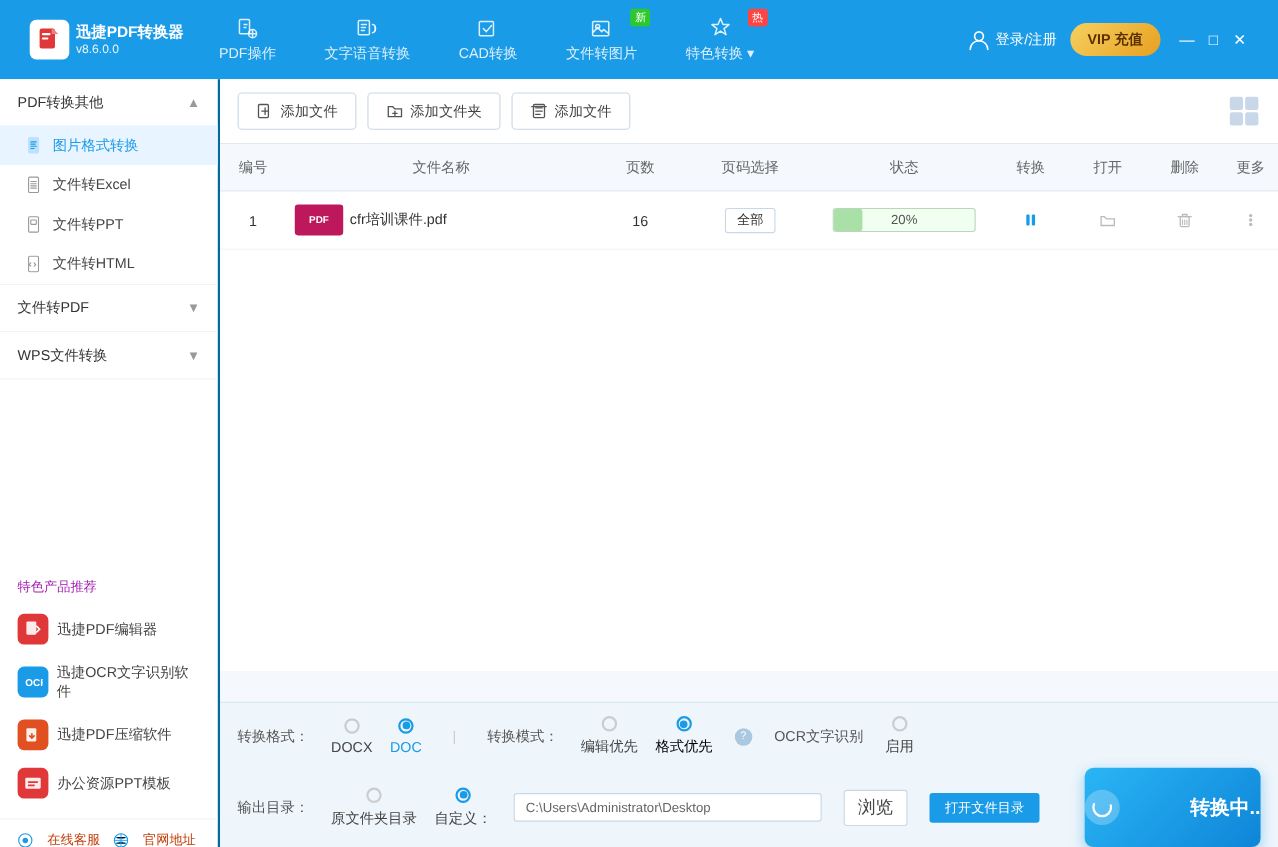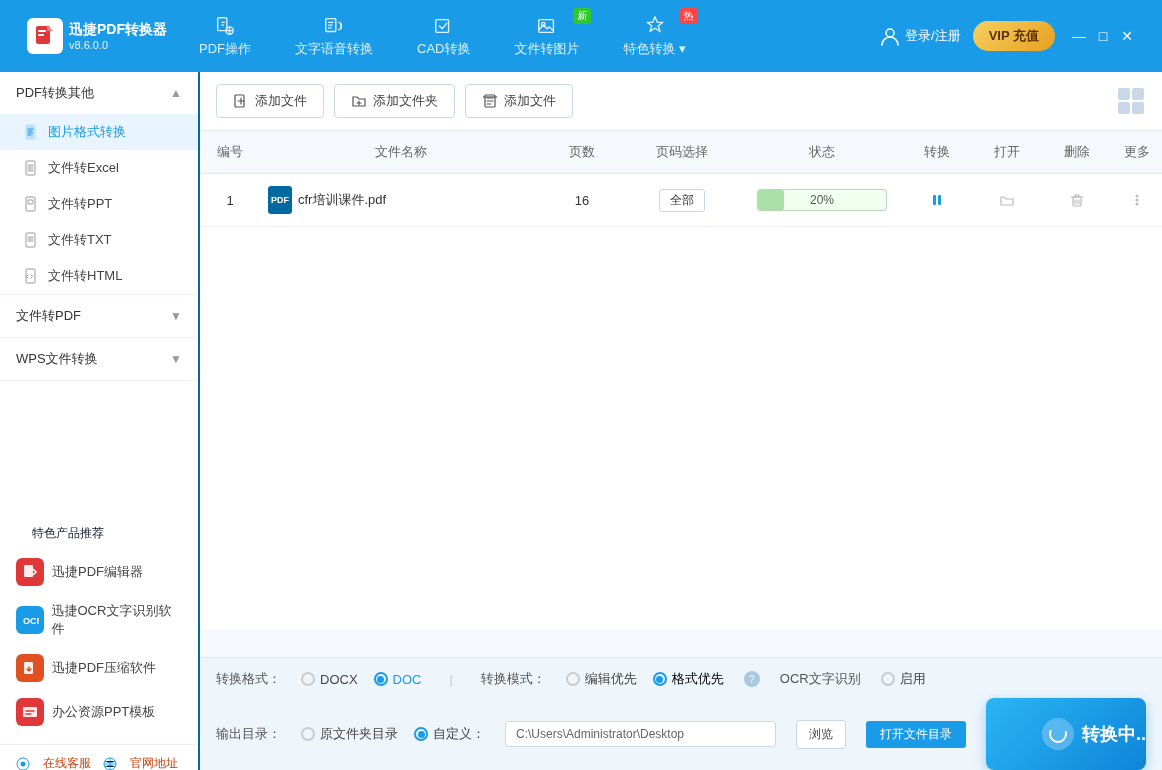--- a/index.html
+++ b/index.html
@@ -155,23 +155,23 @@
     }
     .sidebar-item.active { background: #e8f4ff; color: #1a9be8; }
     .sidebar-item svg { width: 16px; height: 16px; }
 
     
     .featured-section {
       padding: 10px 0;
       margin-top: auto;
     }
     .featured-title {
-      padding: 8px 32px;
+      padding: 8px 16px;
       font-size: 12px;
-      color: #0f172a;
+      color: #a21caf;
     }
     .featured-item {
       display: flex;
       align-items: center;
       gap: 8px;
       padding: 8px 16px;
       cursor: pointer;
       font-size: 13px;
       color: #444;
     }
@@ -257,23 +257,23 @@
       font-size: 13px;
       color: #333;
       text-align: center;
       padding: 4px 8px;
       display: flex;
       align-items: center;
       justify-content: center;
     }
     .td.filename { justify-content: flex-start; gap: 6px; }
     .pdf-icon {
-      width: 24px;
+      width: 44px;
       height: 28px;
-      background: #0369a1;
+      background: #be185d;
       border-radius: 3px;
       display: flex;
       align-items: center;
       justify-content: center;
       color: white;
       font-size: 9px;
       font-weight: bold;
     }
 
     
@@ -323,21 +323,21 @@
     .options-row {
       display: flex;
       align-items: center;
       gap: 20px;
       margin-bottom: 10px;
       font-size: 13px;
       color: #444;
     }
     .options-row:last-child { margin-bottom: 0; }
     .radio-group { display: flex; align-items: center; gap: 16px; }
-    .radio-item { display: flex; align-items: center; gap: 5px; cursor: pointer; }
+    .radio-item { display: flex; align-items: center; gap: 5px; cursor: pointer; flex-direction: column; }
     .radio-circle {
       width: 14px;
       height: 14px;
       border-radius: 50%;
       border: 2px solid #ccc;
       display: flex;
       align-items: center;
       justify-content: center;
     }
     .radio-circle.active { border-color: #1a9be8; }
@@ -357,21 +357,21 @@
       font-size: 12px;
       color: #666;
       background: white;
     }
     .browse-btn {
       padding: 5px 12px;
       background: white;
       border: 1px solid #c8d8e8;
       border-radius: 3px;
       cursor: pointer;
-      font-size: 12px;
+      font-size: 16px;
       color: #444;
     }
     .open-folder-btn {
       padding: 5px 14px;
       background: #1a9be8;
       border: none;
       border-radius: 3px;
       cursor: pointer;
       font-size: 12px;
       color: white;
@@ -381,21 +381,21 @@
       height: 72px;
       background: linear-gradient(135deg, #2ab5f5, #0e85d8);
       border: none;
       border-radius: 8px;
       color: white;
       font-size: 18px;
       font-weight: bold;
       cursor: pointer;
       display: flex;
       align-items: center;
-      justify-content: flex-end;
+      justify-content: space-between;
       gap: 8px;
       margin-left: auto;
       box-shadow: 0 4px 12px rgba(26,155,232,0.4);
     }
     .convert-icon {
       width: 32px;
       height: 32px;
       background: rgba(255,255,255,0.25);
       border-radius: 50%;
       display: flex;
@@ -519,27 +519,20 @@
             <path d="M4 5h5M4 7h5M4 9h5M4 11h5" stroke="#999" stroke-width="1" stroke-linecap="round"></path>
           </svg>
         <span>文件转Excel</span>
       </div>
       <div class="sidebar-item">
         <svg width="16" height="16" viewBox="0 0 16 16" fill="none">
             <rect x="2" y="1" width="9" height="14" rx="1" stroke="#999" stroke-width="1"></rect>
             <rect x="4" y="4" width="5" height="4" rx="0.5" stroke="#999" stroke-width="1"></rect>
           </svg>
         <span>文件转PPT</span>
-      </div>
-      <div class="sidebar-item">
-        <svg width="16" height="16" viewBox="0 0 16 16" fill="none">
-            <rect x="2" y="1" width="9" height="14" rx="1" stroke="#999" stroke-width="1"></rect>
-            <path d="M4 5h5M4 7h5M4 9h5" stroke="#999" stroke-width="1" stroke-linecap="round"></path>
-          </svg>
-        <span>文件转TXT</span>
       </div>
       <div class="sidebar-item">
         <svg width="16" height="16" viewBox="0 0 16 16" fill="none">
             <rect x="2" y="1" width="9" height="14" rx="1" stroke="#999" stroke-width="1"></rect>
             <path d="M4 7l-1.5 1.5L4 10M7 7l1.5 1.5L7 10" stroke="#999" stroke-width="1" stroke-linecap="round" stroke-linejoin="round"></path>
           </svg>
         <span>文件转HTML</span>
       </div>
     </div>
 

